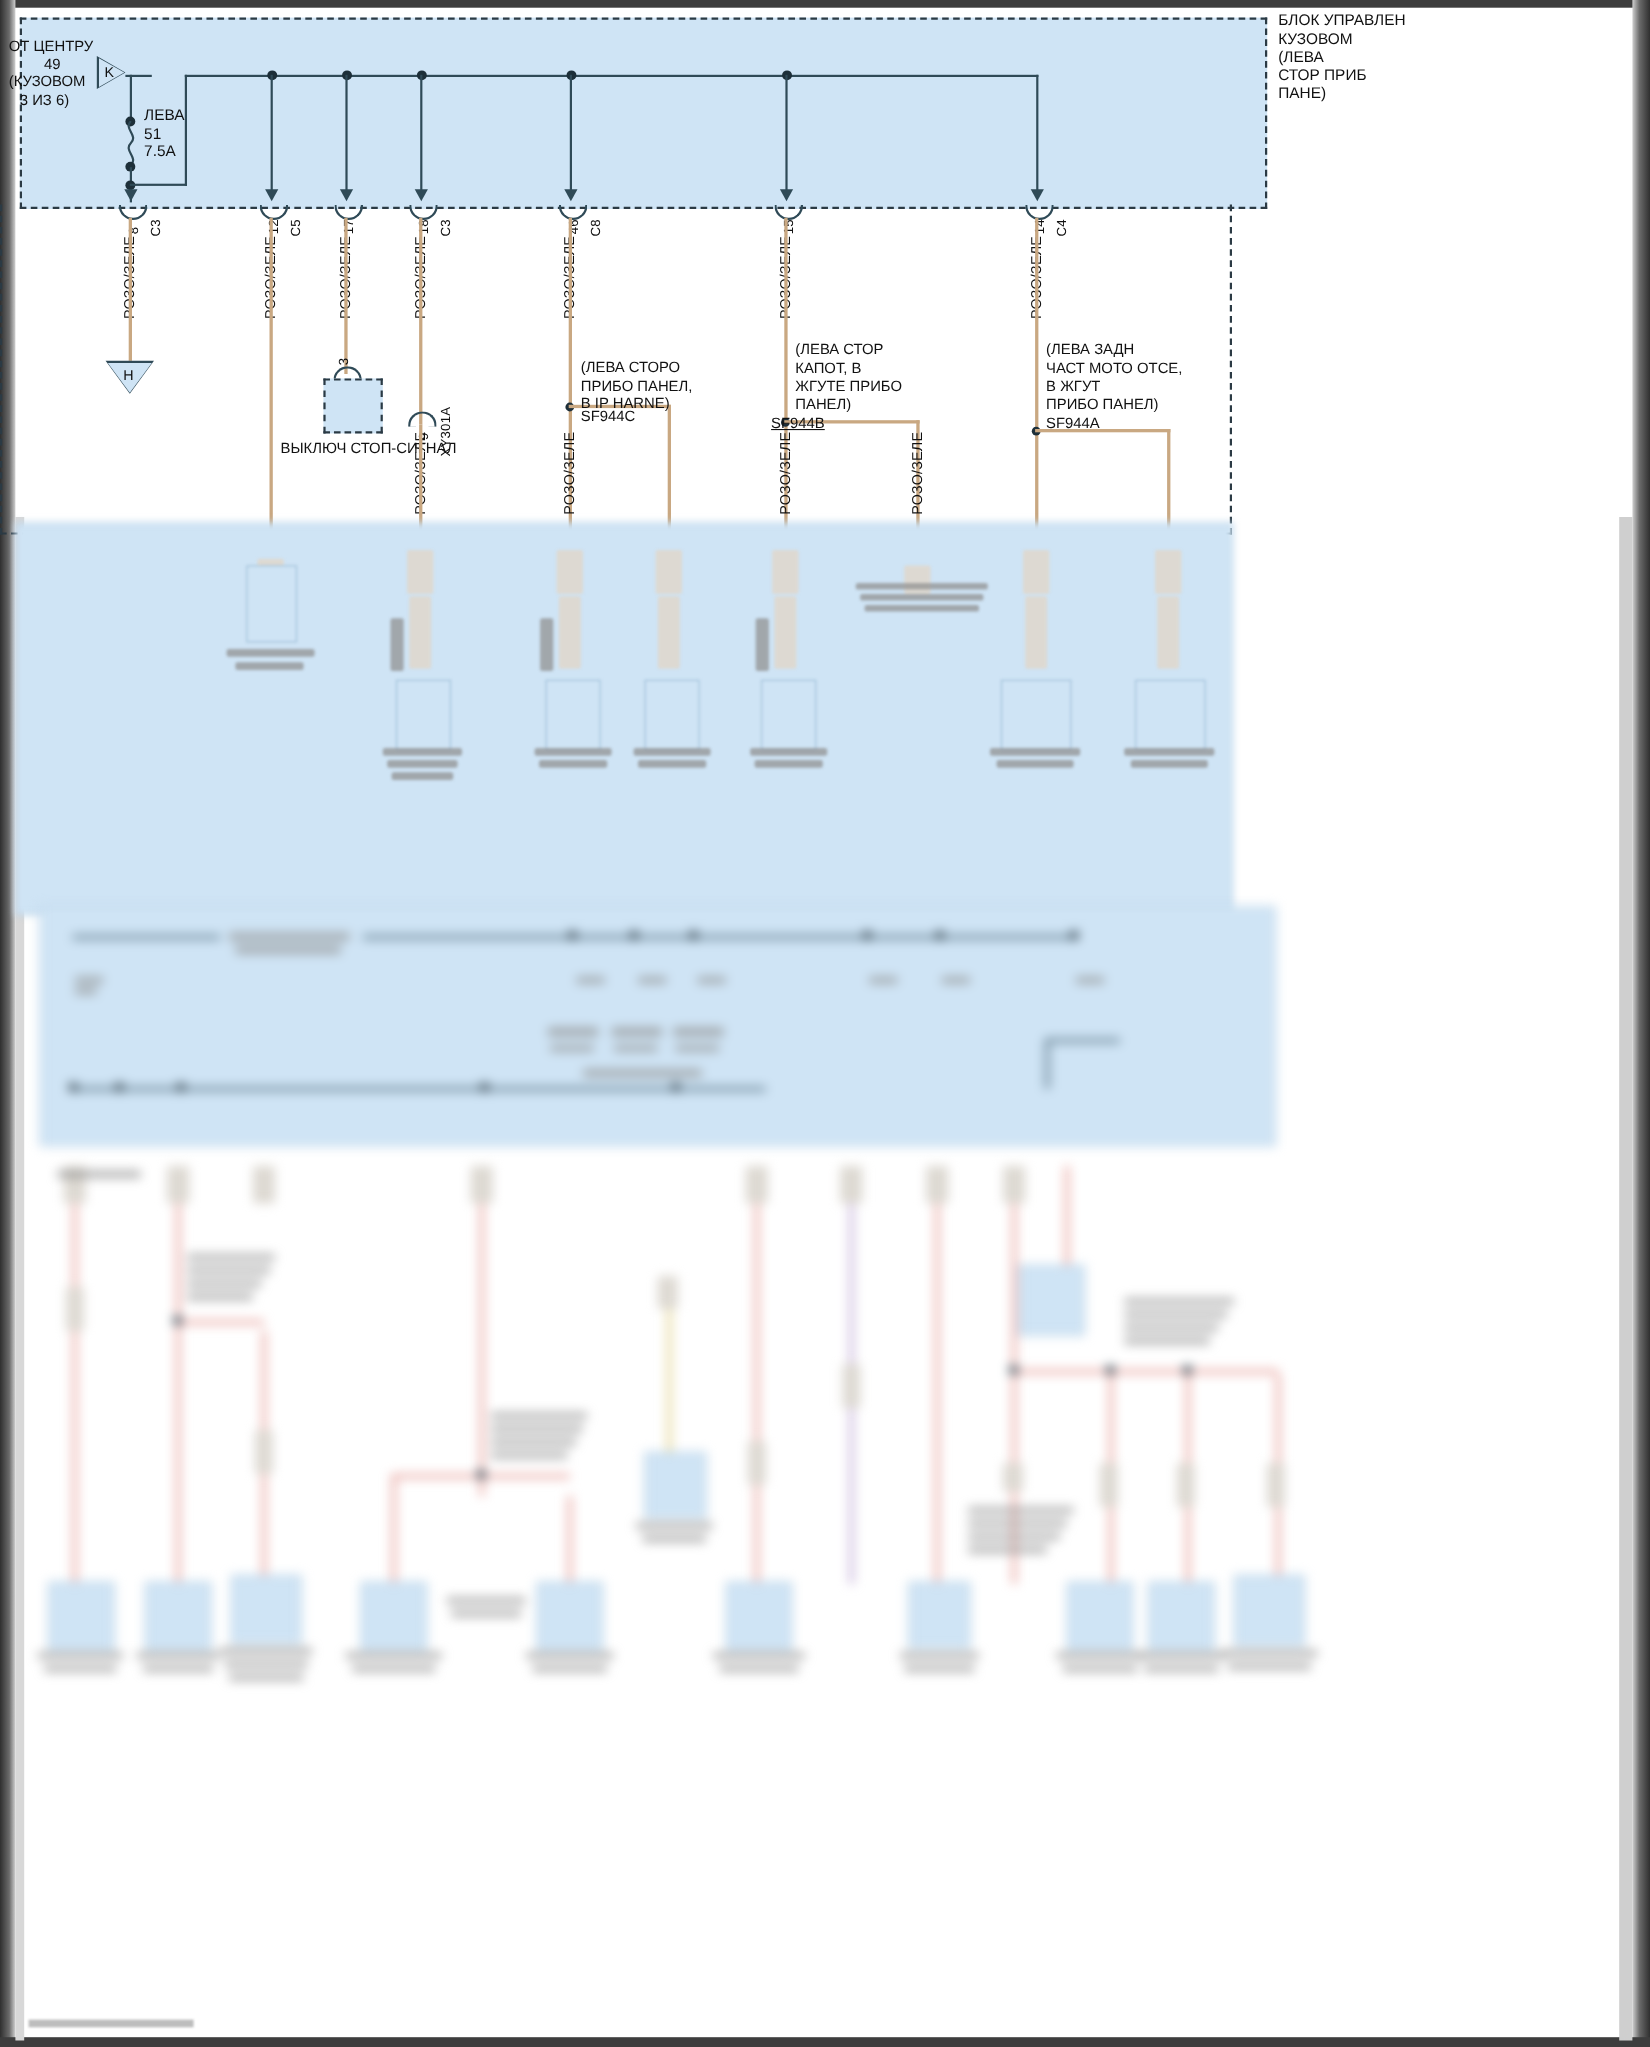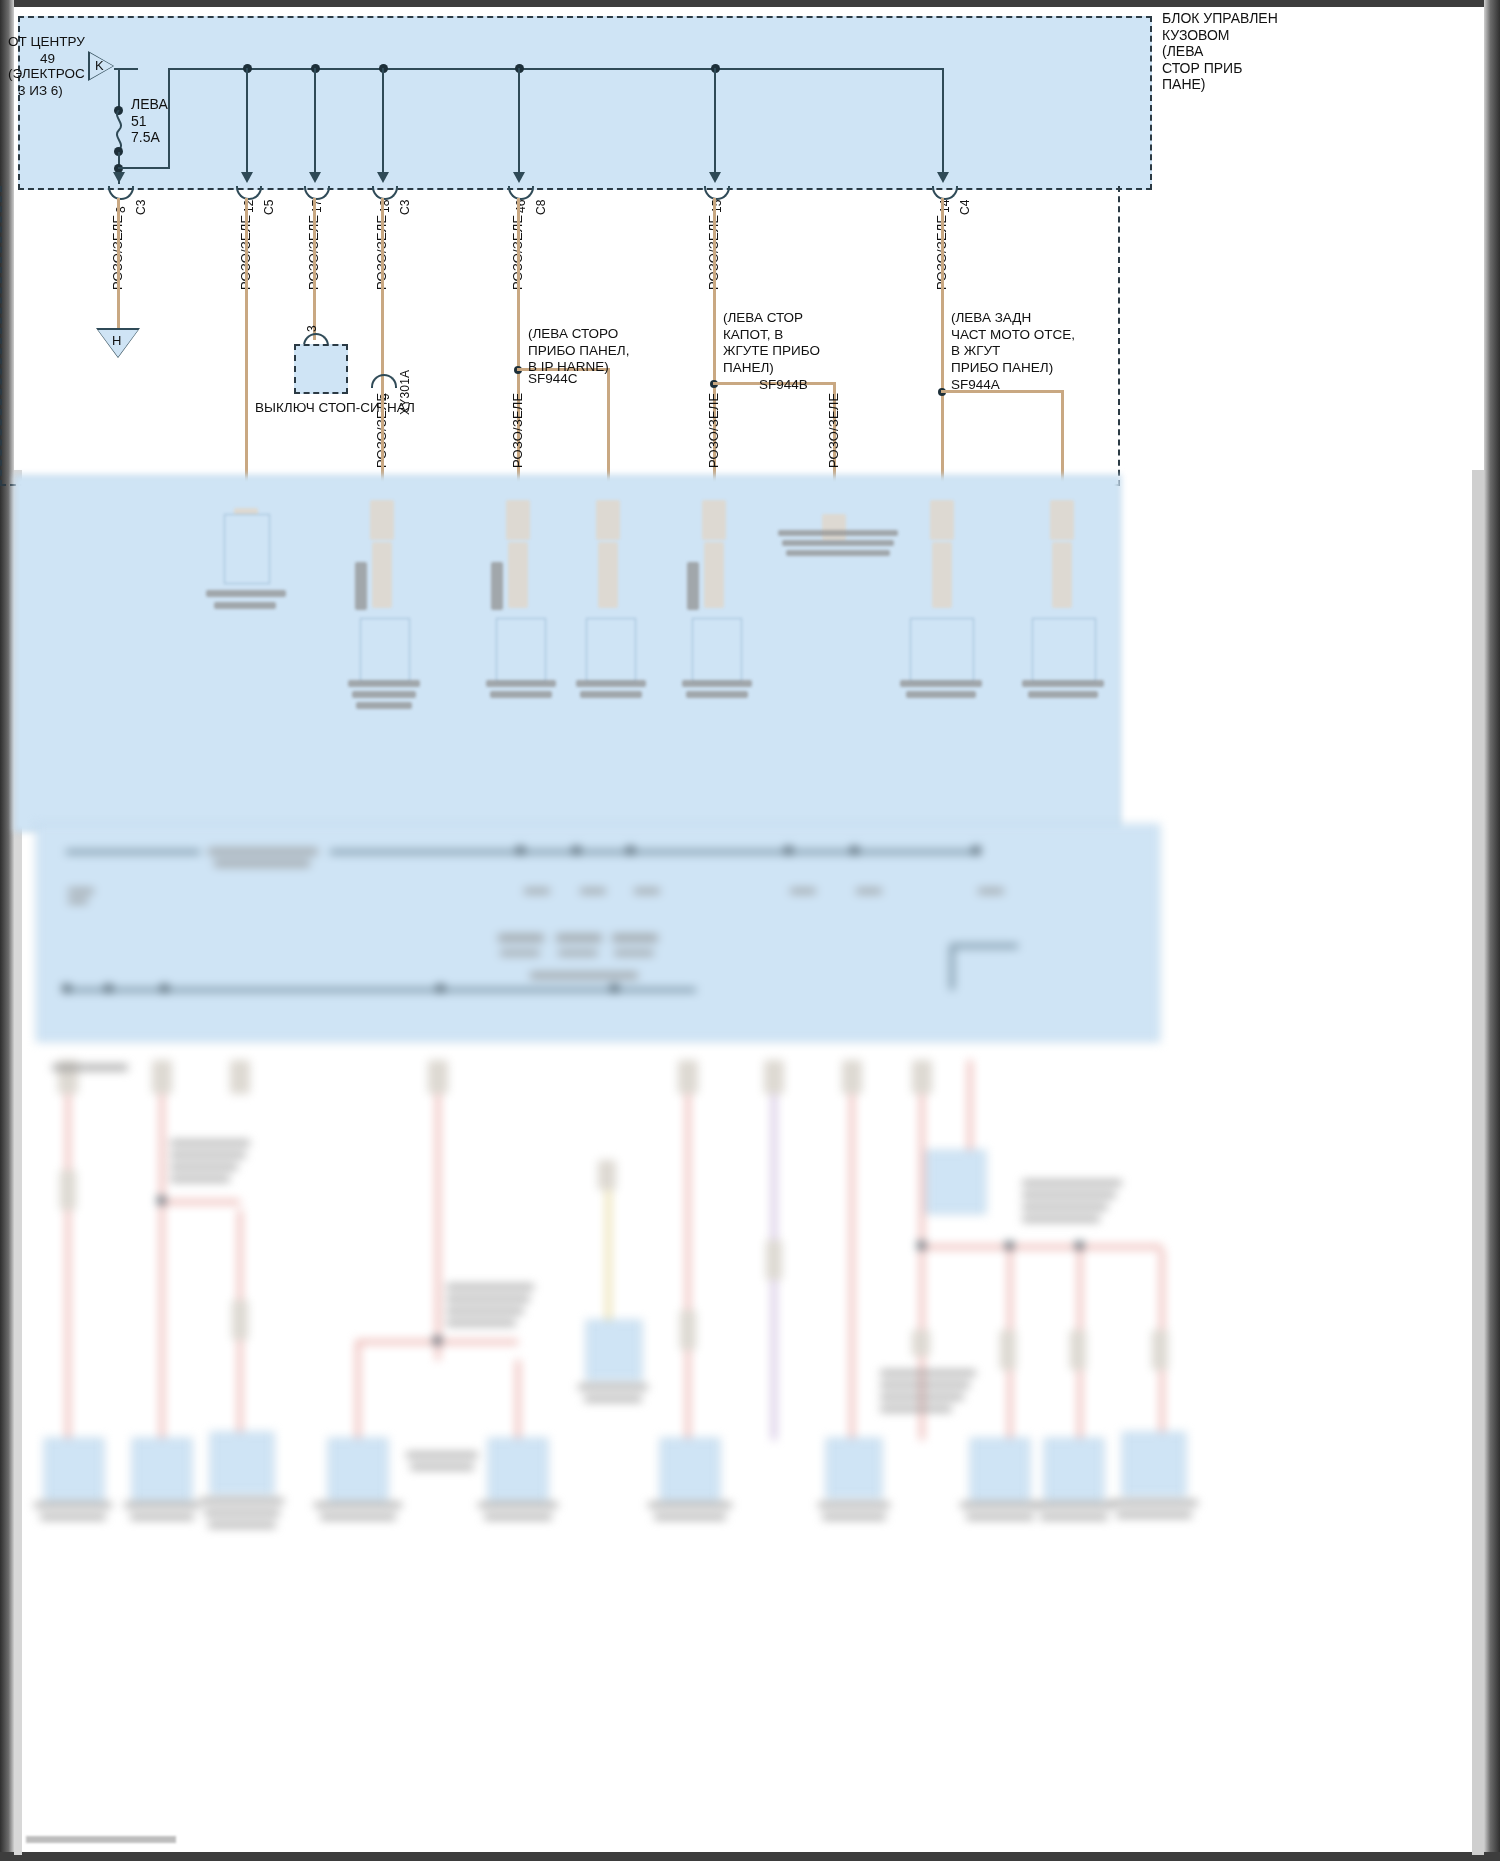--- a/index.html
+++ b/index.html
@@ -100,21 +100,21 @@
   <div class="module-box2" style="left:0px;top:186px;width:1116px;height:298px;"></div>
 
   <div class="htext b" style="left: 1162px; top: 10px; width: 320px; white-space: pre;">БЛОК УПРАВЛЕН
 КУЗОВОМ
 (ЛЕВА
 СТОР ПРИБ
 ПАНЕ)</div>
 
   <div class="htext" style="left:8px;top:34px;">ОТ ЦЕНТРУ</div>
   <div class="htext" style="left:40px;top:51px;">49</div>
-  <div class="htext" style="left:8px;top:66px;">(ЭЛЕКТРОС</div>
+  <div class="htext" style="left:8px;top:66px;">(КУЗОВОМ</div>
   <div class="htext" style="left:18px;top:83px;">3 ИЗ 6)</div>
 
   <div class="tri-right-o" style="left:88px;top:51px;"></div>
   <div class="tri-right" style="left:90px;top:53px;border-top-width:13px;border-bottom-width:13px;border-left-width:23px;"></div>
   <div class="tri-label" style="left:95px;top:58px;font-size:13px;">K</div>
 
   <div class="w wire-h blk" style="left:114px;top:68px;width:24px;"></div>
   <div class="w wire-v blk" style="left:118px;top:68px;height:42px;"></div>
 
   <div class="dot" style="left:114px;top:106px;"></div>
@@ -216,21 +216,21 @@
   <div class="htext" style="left:528px;top:371px;">SF944C</div>
   <div class="vtext" style="left:510px;top:468px;">РОЗО/ЗЕЛЕ</div>
 
   <div class="dot sm" style="left:710px;top:380px;"></div>
   <div class="w wire-h" style="left:713px;top:382px;width:123px;"></div>
   <div class="w wire-v" style="left:833px;top:382px;height:140px;"></div>
   <div class="htext" style="left: 723px; top: 310px; white-space: pre;">(ЛЕВА СТОР
 КАПОТ, В
 ЖГУТЕ ПРИБО
 ПАНЕЛ)</div>
-  <div class="htext" style="left:759px;top:377px;">SF944B</div>
+  <div class="htext" style="left:701px;top:377px;text-decoration:underline;">SF944B</div>
   <div class="vtext" style="left:706px;top:468px;">РОЗО/ЗЕЛЕ</div>
   <div class="vtext" style="left:826px;top:468px;">РОЗО/ЗЕЛЕ</div>
 
   <div class="dot sm" style="left:938px;top:388px;"></div>
   <div class="w wire-h" style="left:941px;top:390px;width:123px;"></div>
   <div class="w wire-v" style="left:1061px;top:390px;height:98px;"></div>
   <div class="htext" style="left: 951px; top: 310px; white-space: pre;">(ЛЕВА ЗАДН
 ЧАСТ МОТО ОТСЕ,
 В ЖГУТ
 ПРИБО ПАНЕЛ)</div>

